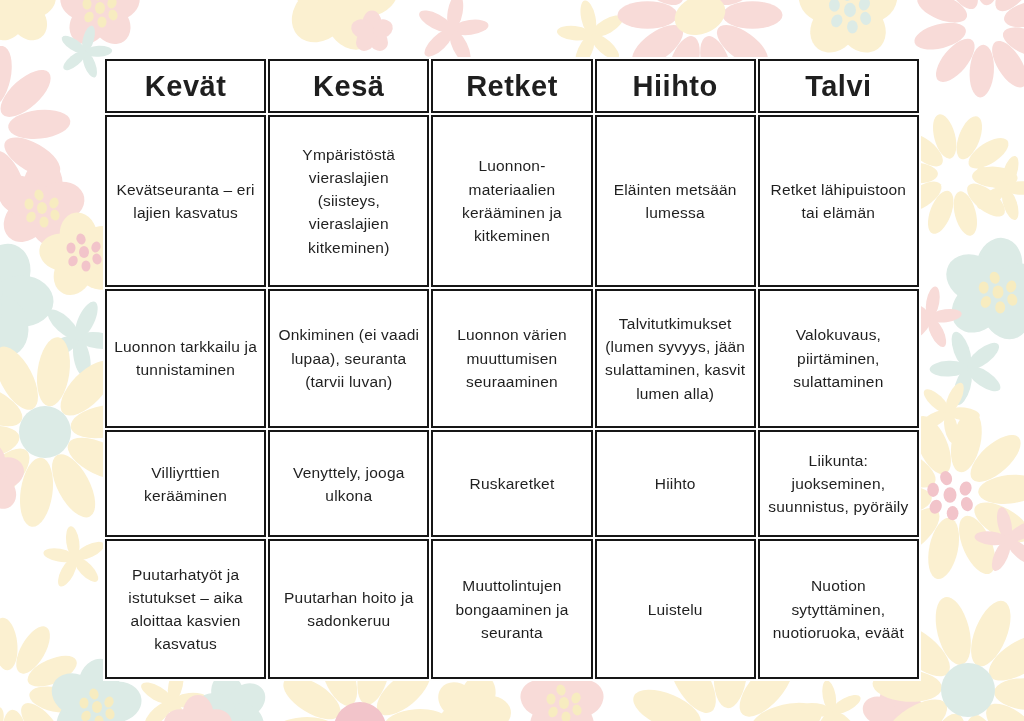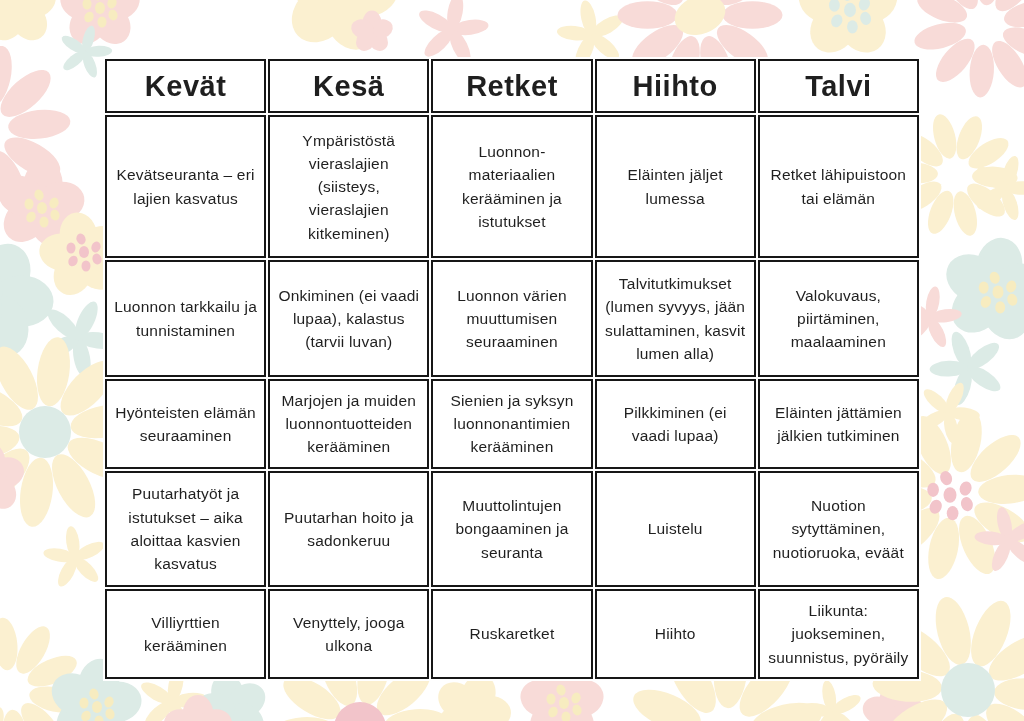--- a/index.html
+++ b/index.html
@@ -159,47 +159,40 @@
         <th>Kesä</th>
         <th>Retket</th>
         <th>Hiihto</th>
         <th>Talvi</th>
       </tr>
     </thead>
     <tbody>
       <tr>
         <td>Kevätseuranta – eri lajien kasvatus</td>
         <td>Ympäristöstä vieraslajien (siisteys, vieraslajien kitkeminen)</td>
-        <td>Luonnon-materiaalien kerääminen ja istutukset</td>
-        <td>Eläinten jäljet lumessa</td>
+        <td>Luonnon-materiaalien kerääminen ja kitkeminen</td>
+        <td>Eläinten metsään lumessa</td>
         <td>Retket lähipuistoon tai elämän</td>
       </tr>
       <tr>
         <td>Luonnon tarkkailu ja tunnistaminen</td>
-        <td>Onkiminen (ei vaadi lupaa), kalastus (tarvii luvan)</td>
+        <td>Onkiminen (ei vaadi lupaa), seuranta (tarvii luvan)</td>
         <td>Luonnon värien muuttumisen seuraaminen</td>
         <td>Talvitutkimukset (lumen syvyys, jään sulattaminen, kasvit lumen alla)</td>
-        <td>Valokuvaus, piirtäminen, maalaaminen</td>
+        <td>Valokuvaus, piirtäminen, sulattaminen</td>
       </tr>
       <tr>
-        <td>Hyönteisten elämän seuraaminen</td>
-        <td>Marjojen ja muiden luonnontuotteiden kerääminen</td>
-        <td>Sienien ja syksyn luonnonantimien kerääminen</td>
-        <td>Pilkkiminen (ei vaadi lupaa)</td>
-        <td>Eläinten jättämien jälkien tutkiminen</td>
+        <td>Villiyrttien kerääminen</td>
+        <td>Venyttely, jooga ulkona</td>
+        <td>Ruskaretket</td>
+        <td>Hiihto</td>
+        <td>Liikunta: juokseminen, suunnistus, pyöräily</td>
       </tr>
       <tr>
         <td>Puutarhatyöt ja istutukset – aika aloittaa kasvien kasvatus</td>
         <td>Puutarhan hoito ja sadonkeruu</td>
         <td>Muuttolintujen bongaaminen ja seuranta</td>
         <td>Luistelu</td>
         <td>Nuotion sytyttäminen, nuotioruoka, eväät</td>
       </tr>
-      <tr>
-        <td>Villiyrttien kerääminen</td>
-        <td>Venyttely, jooga ulkona</td>
-        <td>Ruskaretket</td>
-        <td>Hiihto</td>
-        <td>Liikunta: juokseminen, suunnistus, pyöräily</td>
-      </tr>
     </tbody>
   </table>
 </div>
 
 </body></html>

